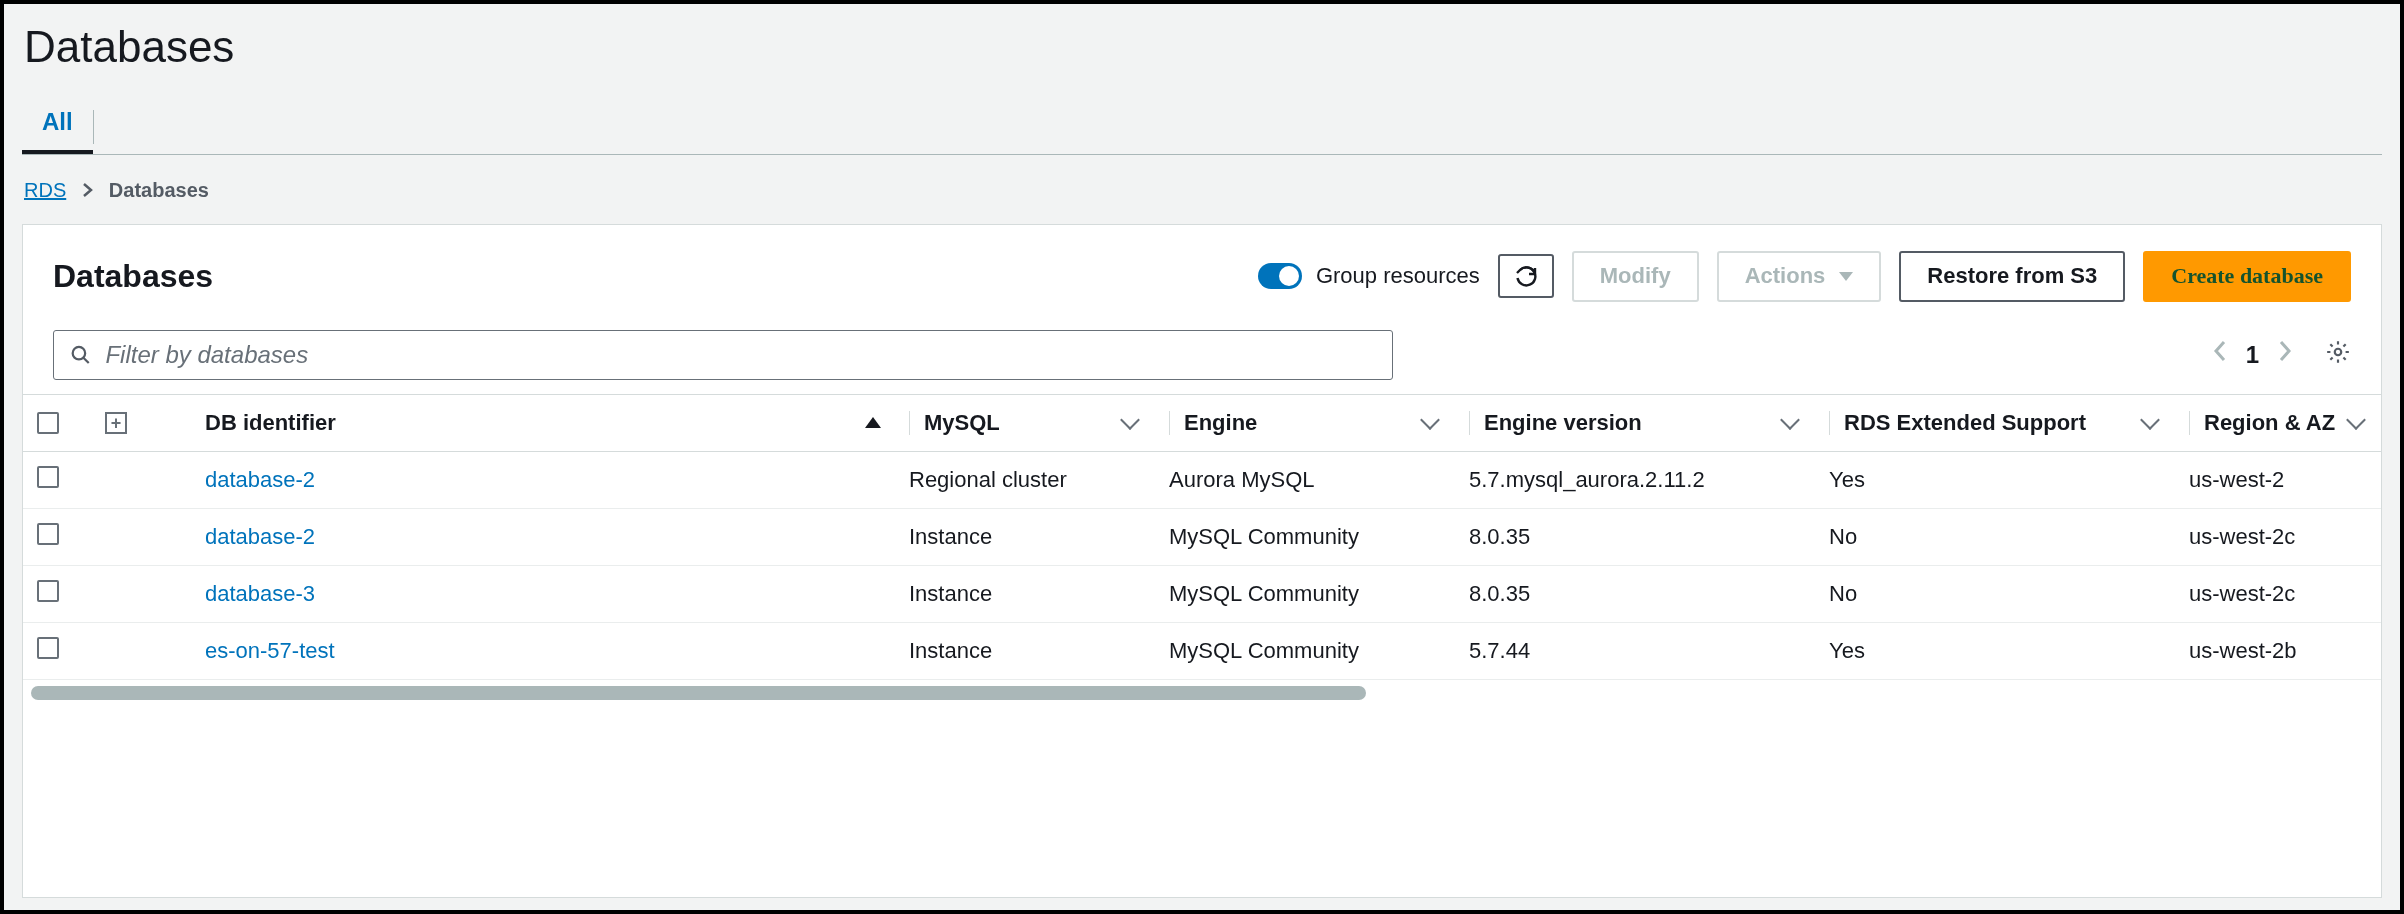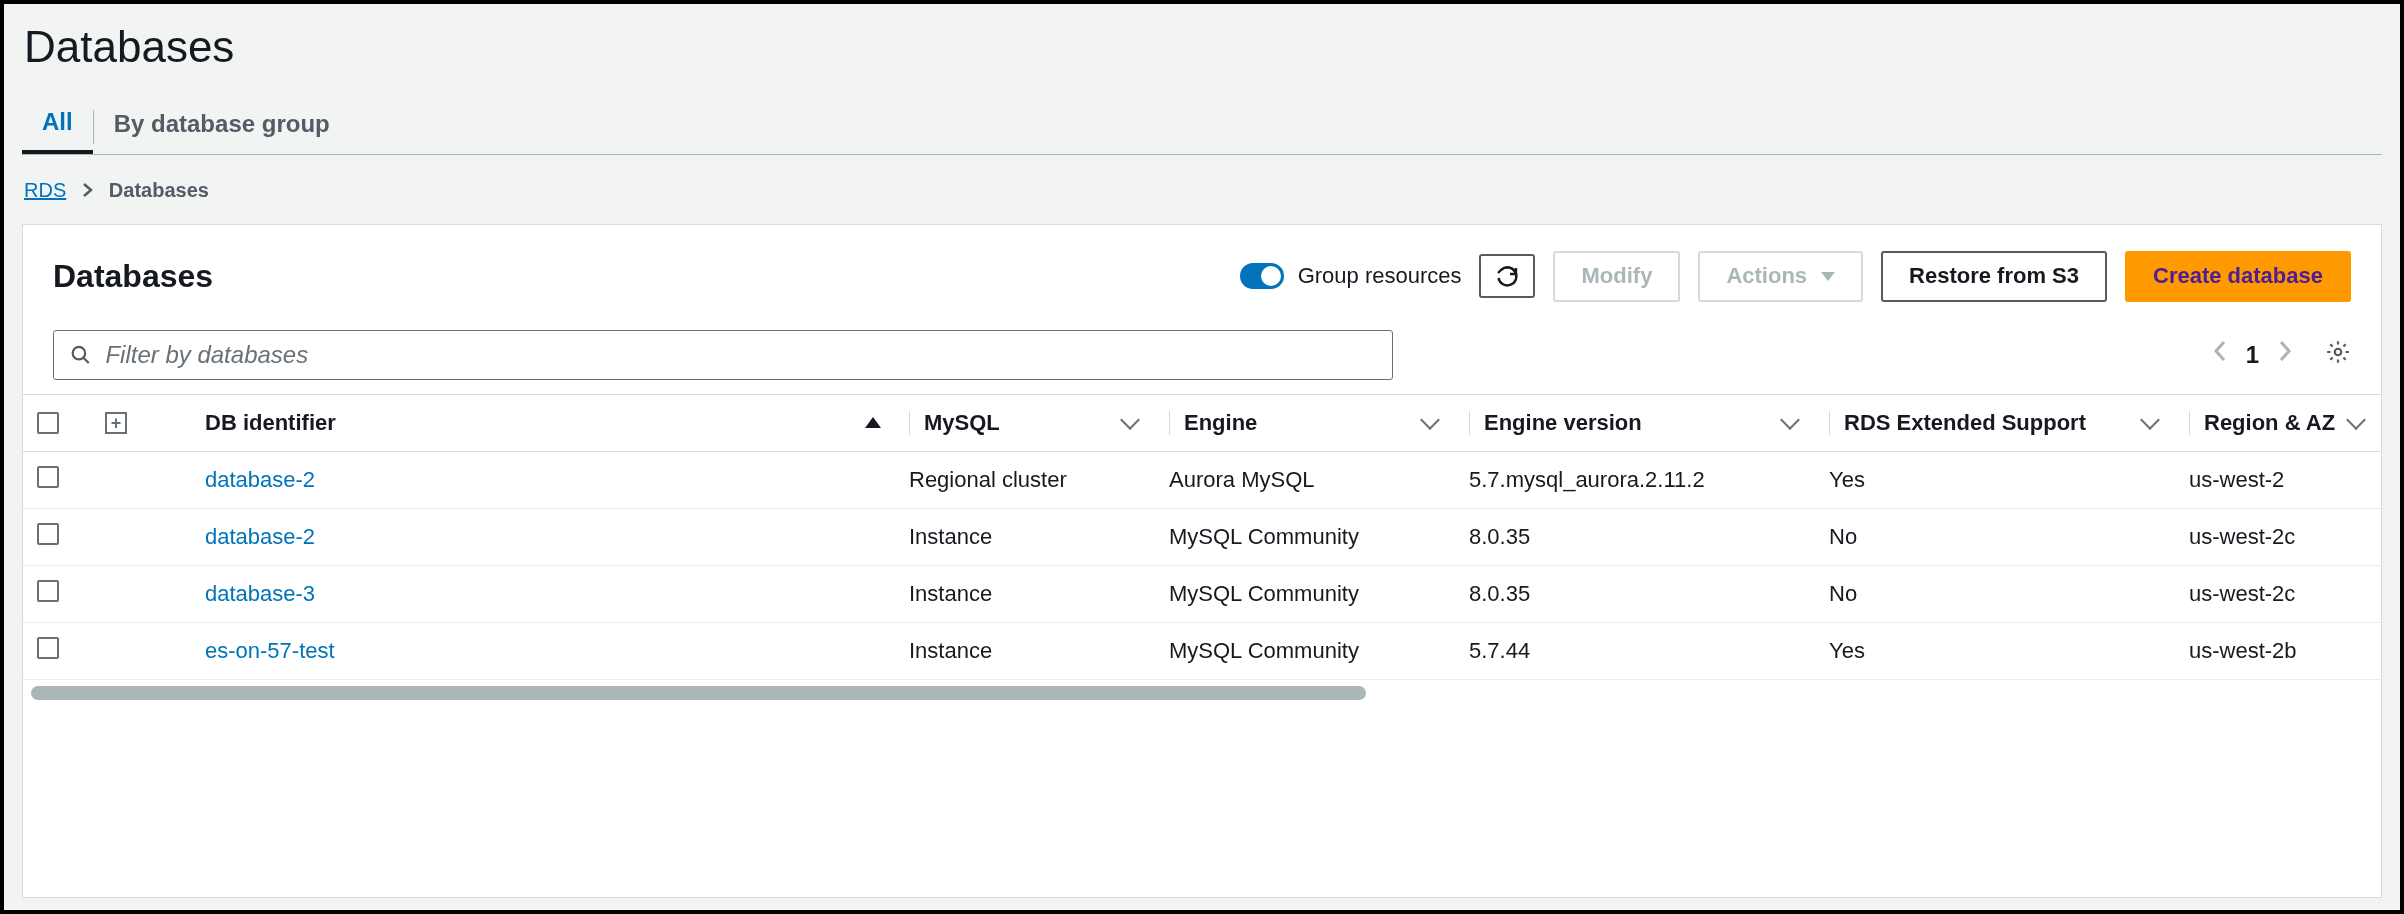--- a/index.html
+++ b/index.html
@@ -57,21 +57,21 @@
 
   .btn {
     font-size: 22px; font-weight: 700;
     padding: 8px 26px; border-radius: 3px;
     border: 2px solid #545b64; background: #fff; color: #16191f;
     cursor: pointer; display: inline-flex; align-items: center; gap: 8px;
     line-height: 1.4;
   }
   .btn.icon-only { padding: 8px 14px; }
   .btn.disabled { color: #aab7b8; border-color: #d5dbdb; cursor: default; }
-  .btn.primary { background: #ff9900; border-color: #ff9900; color: #4c1d95; }
+  .btn.primary { background: #ff9900; border-color: #ff9900; color: #14532d; font-family: Liberation Serif, serif; }
   .caret-down { display:inline-block; width:0; height:0; border-left:7px solid transparent; border-right:7px solid transparent; border-top:9px solid currentColor; margin-left:6px; }
 
   .filter-row {
     display: flex; align-items: center; justify-content: space-between;
     padding: 14px 30px 14px 30px;
   }
   .search-box {
     display: flex; align-items: center; gap: 14px;
     border: 1px solid #687078; border-radius: 3px;
     width: 1340px; padding: 10px 16px;
@@ -137,21 +137,20 @@
 </head>
 <body>
 
 <div class="page">
 
   <h1 class="page-title">Databases</h1>
 
   <div class="tabs-row">
     <div class="tab active">All</div>
     <div class="tab-divider"></div>
-    <div class="tab">By database group</div>
   </div>
 
   <div class="breadcrumb">
     <a href="#">RDS</a>
     <span class="sep">
       <svg width="12" height="14" viewBox="0 0 12 14">
           <path d="M2 1 L9 7 L2 13" fill="none" stroke="#545b64" stroke-width="2.5"></path>
         </svg>
     </span>
     <span class="current">Databases</span>

